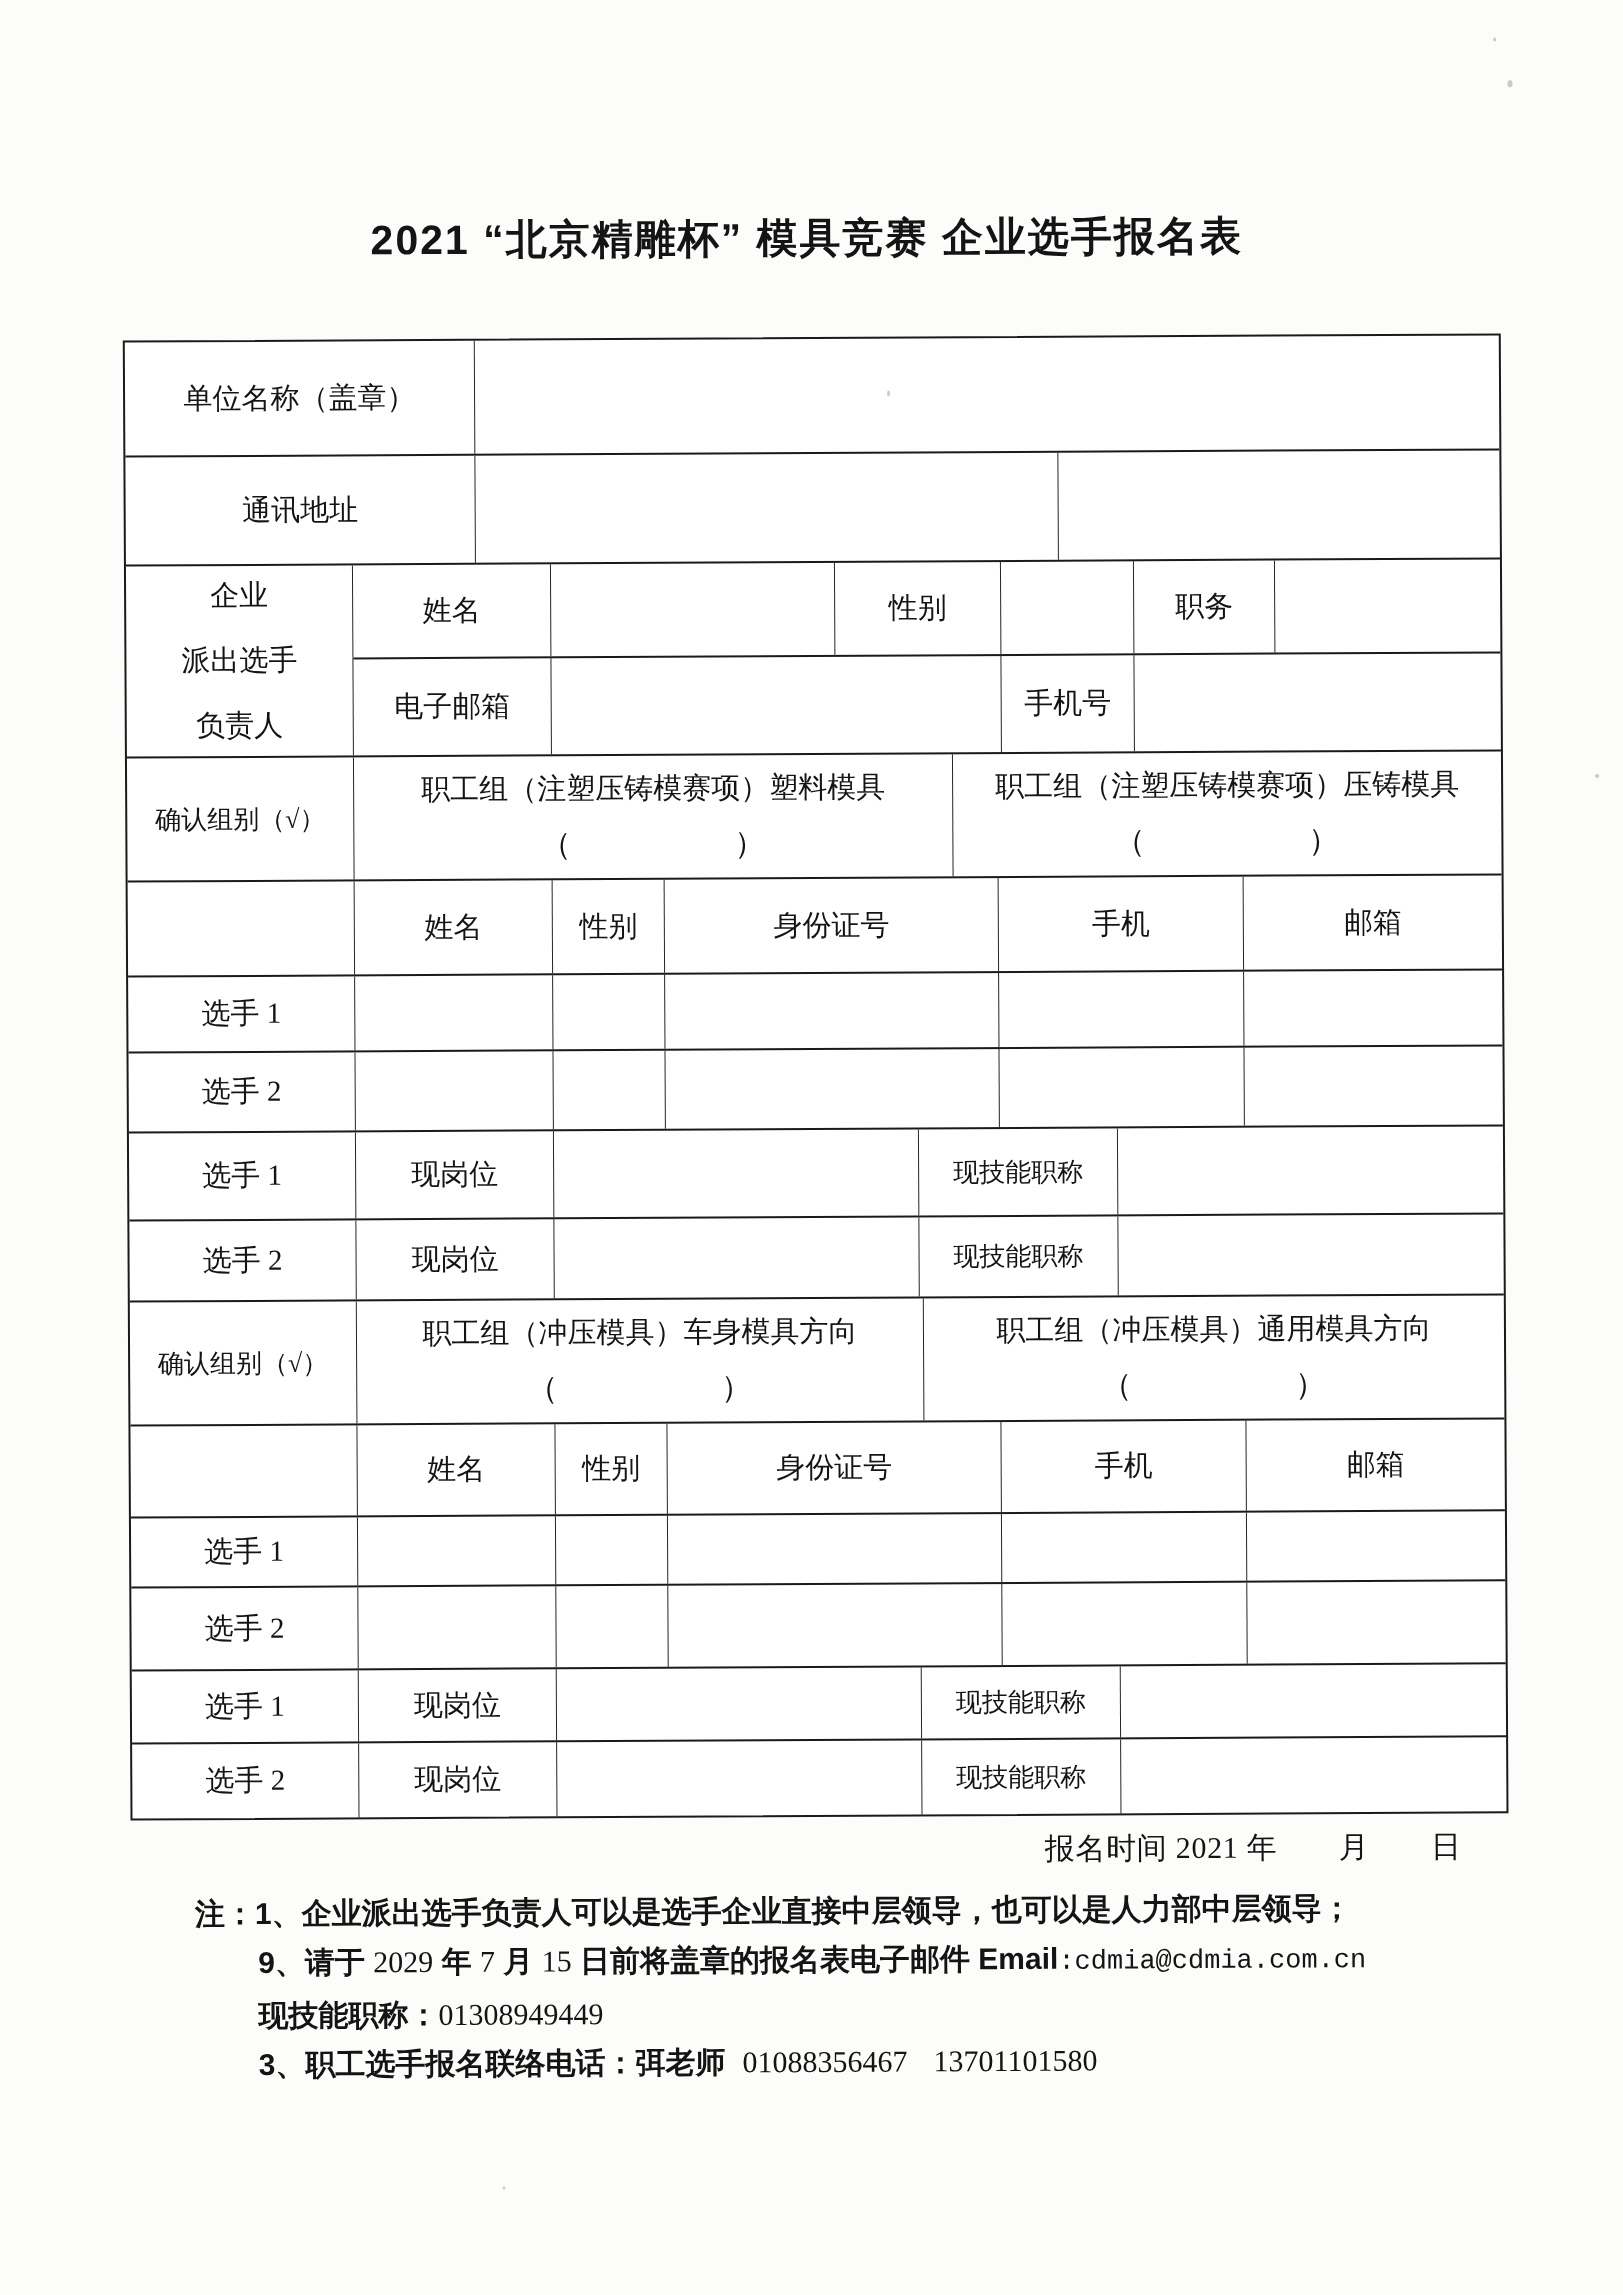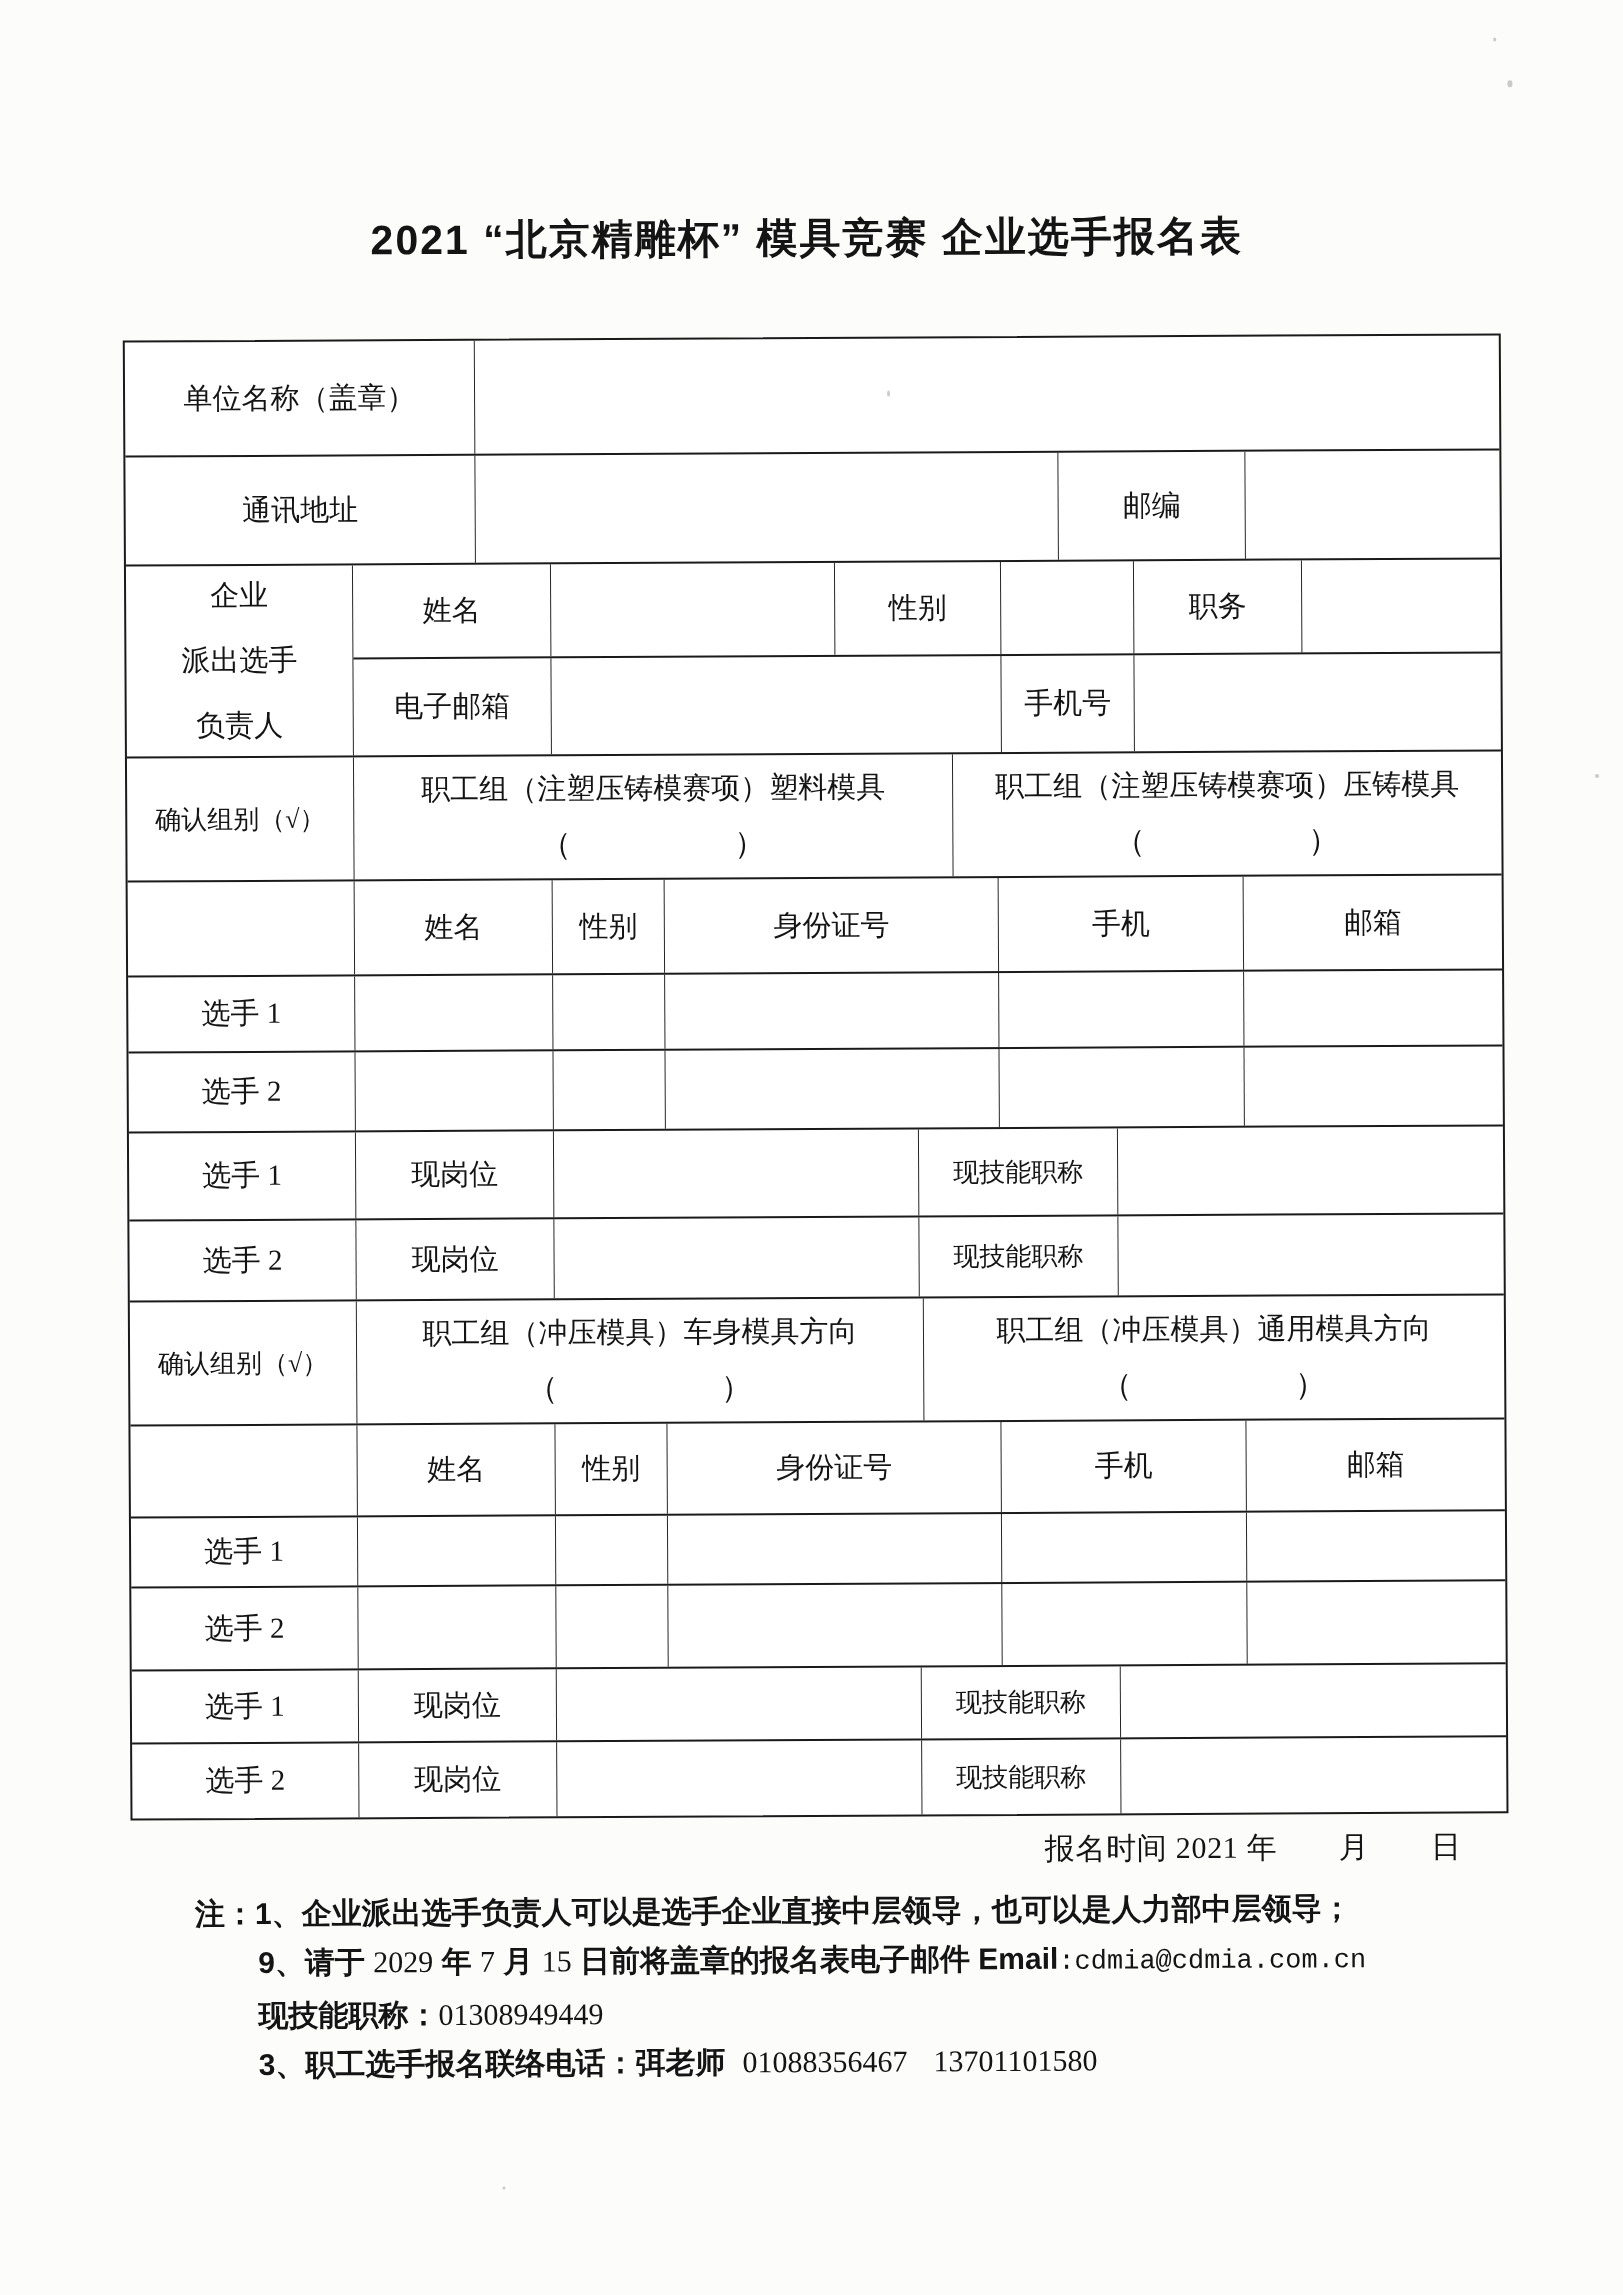--- a/index.html
+++ b/index.html
@@ -48,39 +48,38 @@
   <div class="tbl">
 
     <div class="r" style="height:115px">
       <div class="c" style="width:350px">单位名称（盖章）</div>
       <div class="c" style="flex:1"></div>
     </div>
 
     <div class="r" style="height:109px">
       <div class="c" style="width:350px">通讯地址</div>
       <div class="c" style="width:583px"></div>
-      <div class="c" style="width:187px">邮编</div>
       <div class="c" style="flex:1"></div>
     </div>
 
     <div class="r" style="height:192px">
       <div class="c" style="width:227px">
         <div class="leader-lines">
           <div>企业</div>
           <div>派出选手</div>
           <div>负责人</div>
         </div>
       </div>
       <div class="stack" style="flex:1">
         <div class="r" style="height:94px">
           <div class="c" style="width:198px">姓名</div>
           <div class="c" style="width:284px"></div>
           <div class="c" style="width:166px">性别</div>
           <div class="c" style="width:133px"></div>
-          <div class="c" style="width:168px">职务</div>
+          <div class="c" style="width:141px">职务</div>
           <div class="c" style="flex:1"></div>
         </div>
         <div class="r" style="flex:1">
           <div class="c" style="width:198px">电子邮箱</div>
           <div class="c" style="width:450px"></div>
           <div class="c" style="width:133px">手机号</div>
           <div class="c" style="flex:1"></div>
         </div>
       </div>
     </div>

